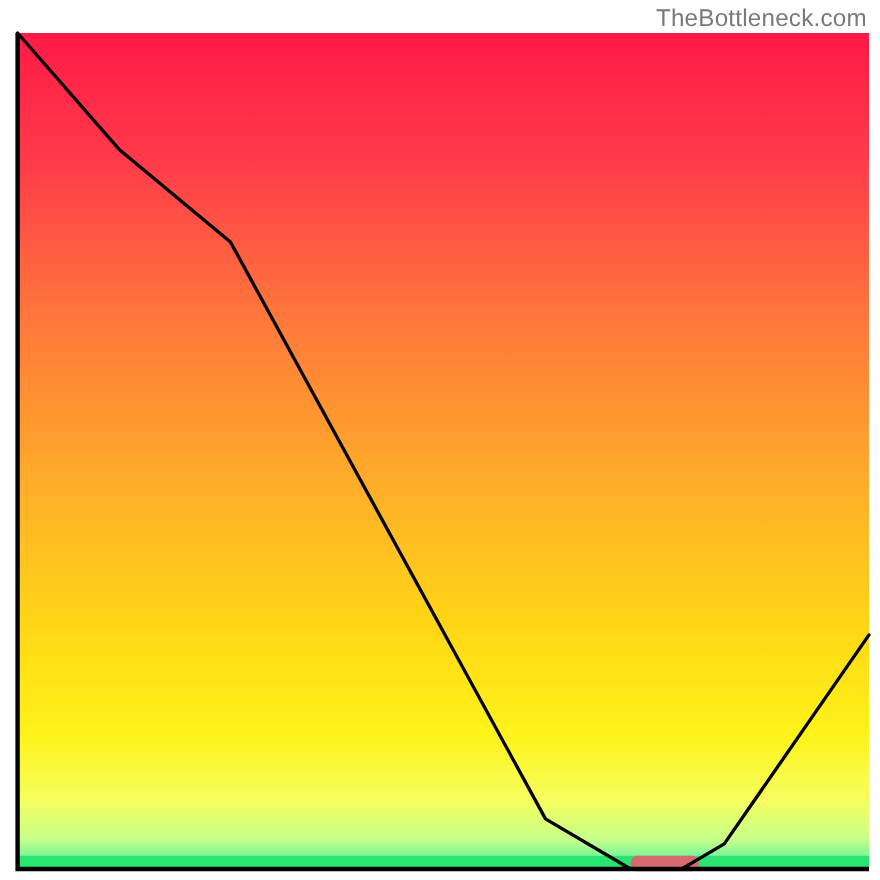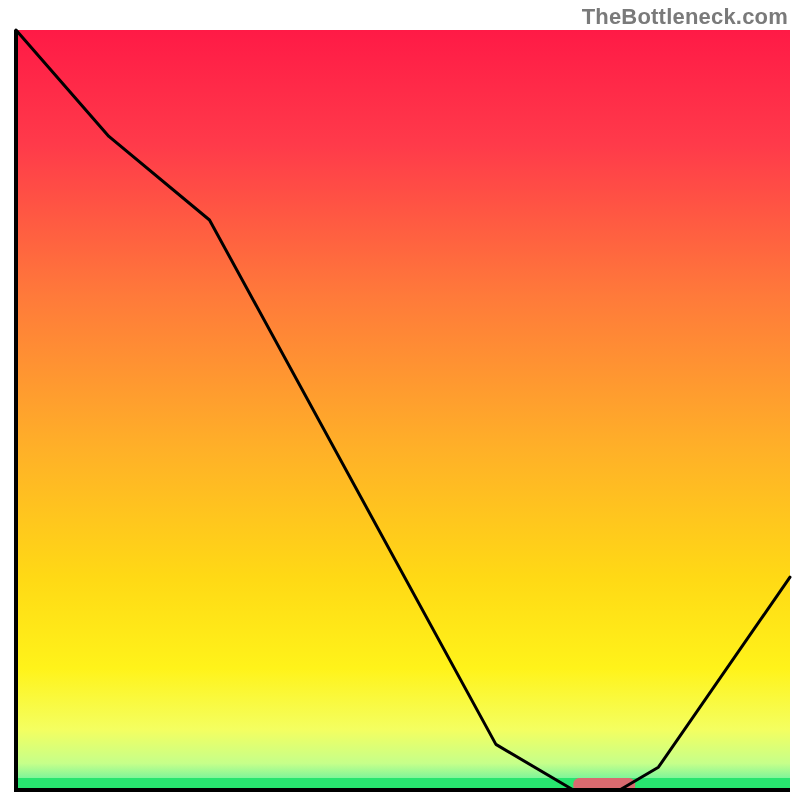--- a/index.html
+++ b/index.html
@@ -13,21 +13,21 @@
   .container {
     position: relative;
     width: 800px;
     height: 800px;
   }
   .attribution {
     position: absolute;
     top: 4px;
     right: 12px;
     font-size: 22px;
-    font-weight: 700;
+    font-weight: 400;
     color: #7a7a7a;
     letter-spacing: 0.2px;
   }
   svg.plot {
     position: absolute;
     left: 0;
     top: 0;
   }
 </style>
 </head>

